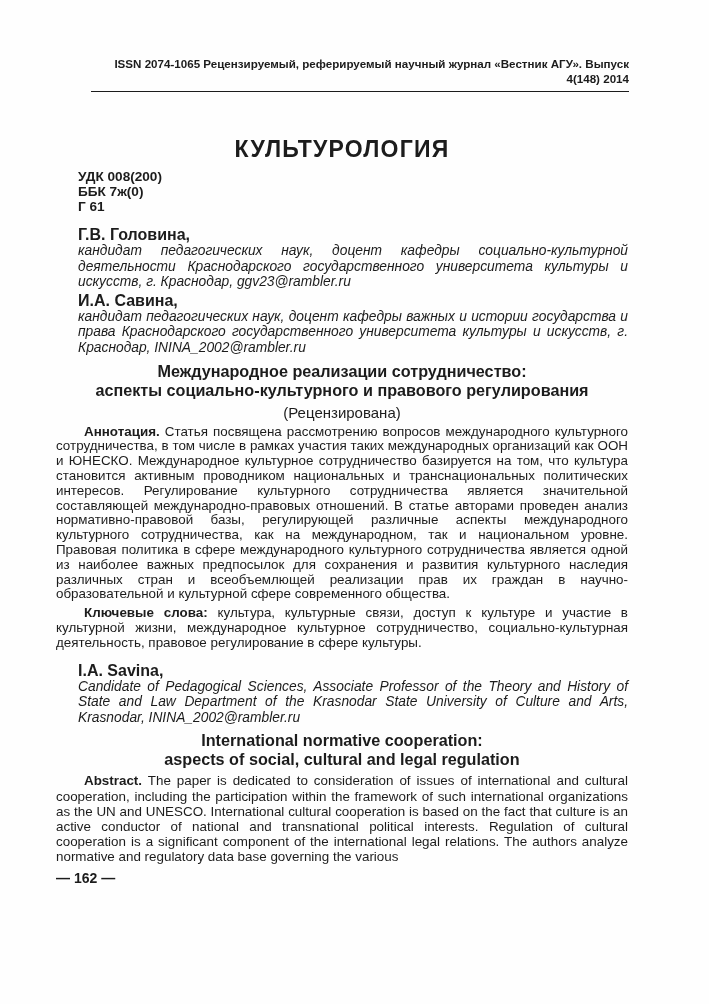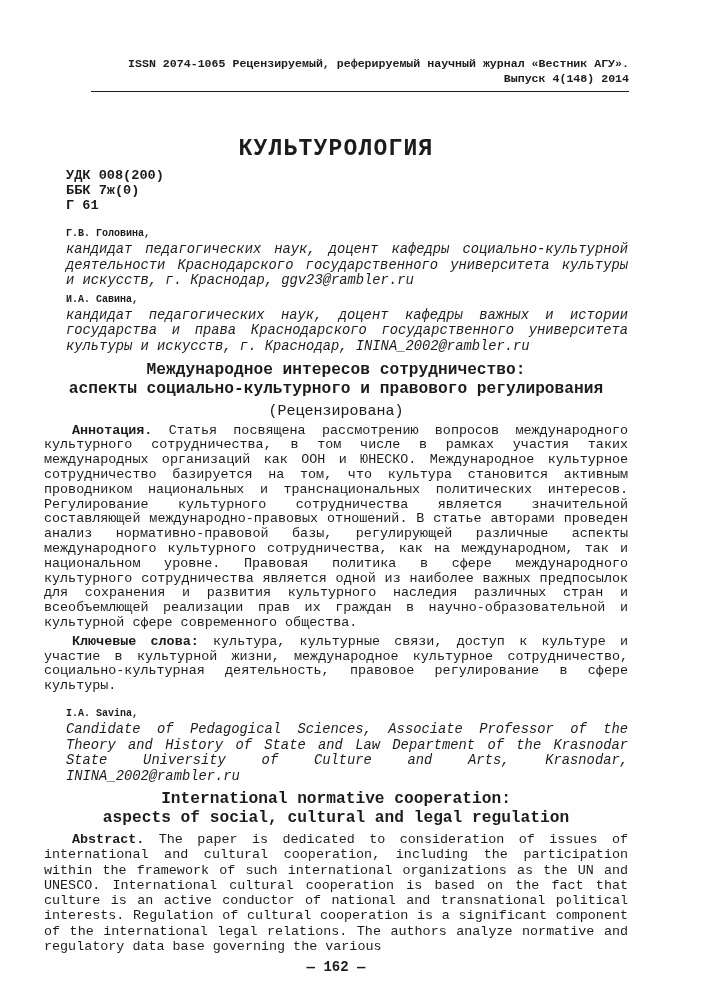--- a/index.html
+++ b/index.html
@@ -1,46 +1,46 @@
 <!DOCTYPE html>
 <html><head>
 <meta charset="utf-8">
 <style>
   html, body { margin: 0; padding: 0; background: #ffffff; }
   .page {
     width: 709px; height: 1004px; margin: 0 auto; background: #fefefe;
-    color: #1c1c1c; font-family: Liberation Mono, monospace;
+    color: #1c1c1c; font-family: Liberation Sans, sans-serif;
     overflow: hidden; position: relative; box-sizing: border-box;
   }
   p { margin: 0; }
   .header {
     margin: 56px 80px 0 91px; text-align: right;
     font-weight: bold; font-size: 11.6px; line-height: 15px;
     border-bottom: 1.6px solid #1c1c1c; padding-bottom: 5px;
   }
-  .content { margin: 0 81px 0 44px; }
+  .content { margin: 0 81px 0 56px; }
   .section-title {
     margin-top: 44px; text-align: center; font-weight: bold;
     font-size: 23px; letter-spacing: 1.2px;
   }
   .udc-block { margin-top: 6px; padding-left: 22px; font-weight: bold; font-size: 13.6px; line-height: 15px; }
   .authors { margin-top: 13px; padding-left: 22px; }
   .authors-en { margin-top: 12px; }
   .author + .author { margin-top: 3px; }
-  .author-name { font-weight: bold; font-size: 10px; line-height: 16px; }
+  .author-name { font-weight: bold; font-size: 16px; line-height: 16px; }
   .author-affil { font-style: italic; font-size: 13.8px; line-height: 15.6px; text-align: justify; }
   .article-title { margin-top: 6px; text-align: center; font-weight: bold; font-size: 16.2px; line-height: 19px; }
   .reviewed { margin-top: 4px; text-align: center; font-size: 15px; line-height: 17px; }
   .body-para {
     margin-top: 4px; font-size: 13.4px; line-height: 14.8px;
     text-align: justify; text-indent: 28px;
   }
   .body-para .label { font-weight: bold; }
   .en-abstract { line-height: 15.2px; }
-  .page-number { margin-top: 5px; text-align: center; font-weight: bold; font-size: 14px; }
+  .page-number { margin-top: 5px; text-align: left; font-weight: bold; font-size: 14px; }
 </style>
 </head>
 <body>
 
 <div class="page">
 
   <div class="header">
     <span>ISSN 2074-1065 Рецензируемый, реферируемый научный журнал «Вестник АГУ». Выпуск 4(148) 2014</span>
   </div>
 
@@ -59,21 +59,21 @@
         <p class="author-name">Г.В. Головина,</p>
         <p class="author-affil">кандидат педагогических наук, доцент кафедры социально-культурной деятельности Краснодарского государственного университета культуры и искусств, г. Краснодар, ggv23@rambler.ru</p>
       </div>
       <div class="author">
         <p class="author-name">И.А. Савина,</p>
         <p class="author-affil">кандидат педагогических наук, доцент кафедры важных и истории государства и права Краснодарского государственного университета культуры и искусств, г. Краснодар, ININA_2002@rambler.ru</p>
       </div>
     </div>
 
     <div class="article-title">
-      <p>Международное интересов сотрудничество:</p>
+      <p>Международное реализации сотрудничество:</p>
       <p>аспекты социально-культурного и правового регулирования</p>
     </div>
 
     <div class="reviewed">(Рецензирована)</div>
 
     <p class="body-para"><span class="label">Аннотация.</span><span> Статья посвящена рассмотрению вопросов международного культурного сотрудничества, в том числе в рамках участия таких международных организаций как ООН и ЮНЕСКО. Международное культурное сотрудничество базируется на том, что культура становится активным проводником национальных и транснациональных политических интересов. Регулирование культурного сотрудничества является значительной составляющей международно-правовых отношений. В статье авторами проведен анализ нормативно-правовой базы, регулирующей различные аспекты международного культурного сотрудничества, как на международном, так и национальном уровне. Правовая политика в сфере международного культурного сотрудничества является одной из наиболее важных предпосылок для сохранения и развития культурного наследия различных стран и всеобъемлющей реализации прав их граждан в научно-образовательной и культурной сфере современного общества.</span></p>
 
     <p class="body-para"><span class="label">Ключевые слова:</span><span> культура, культурные связи, доступ к культуре и участие в культурной жизни, международное культурное сотрудничество, социально-культурная деятельность, правовое регулирование в сфере культуры.</span></p>
 
     <div class="authors authors-en">

